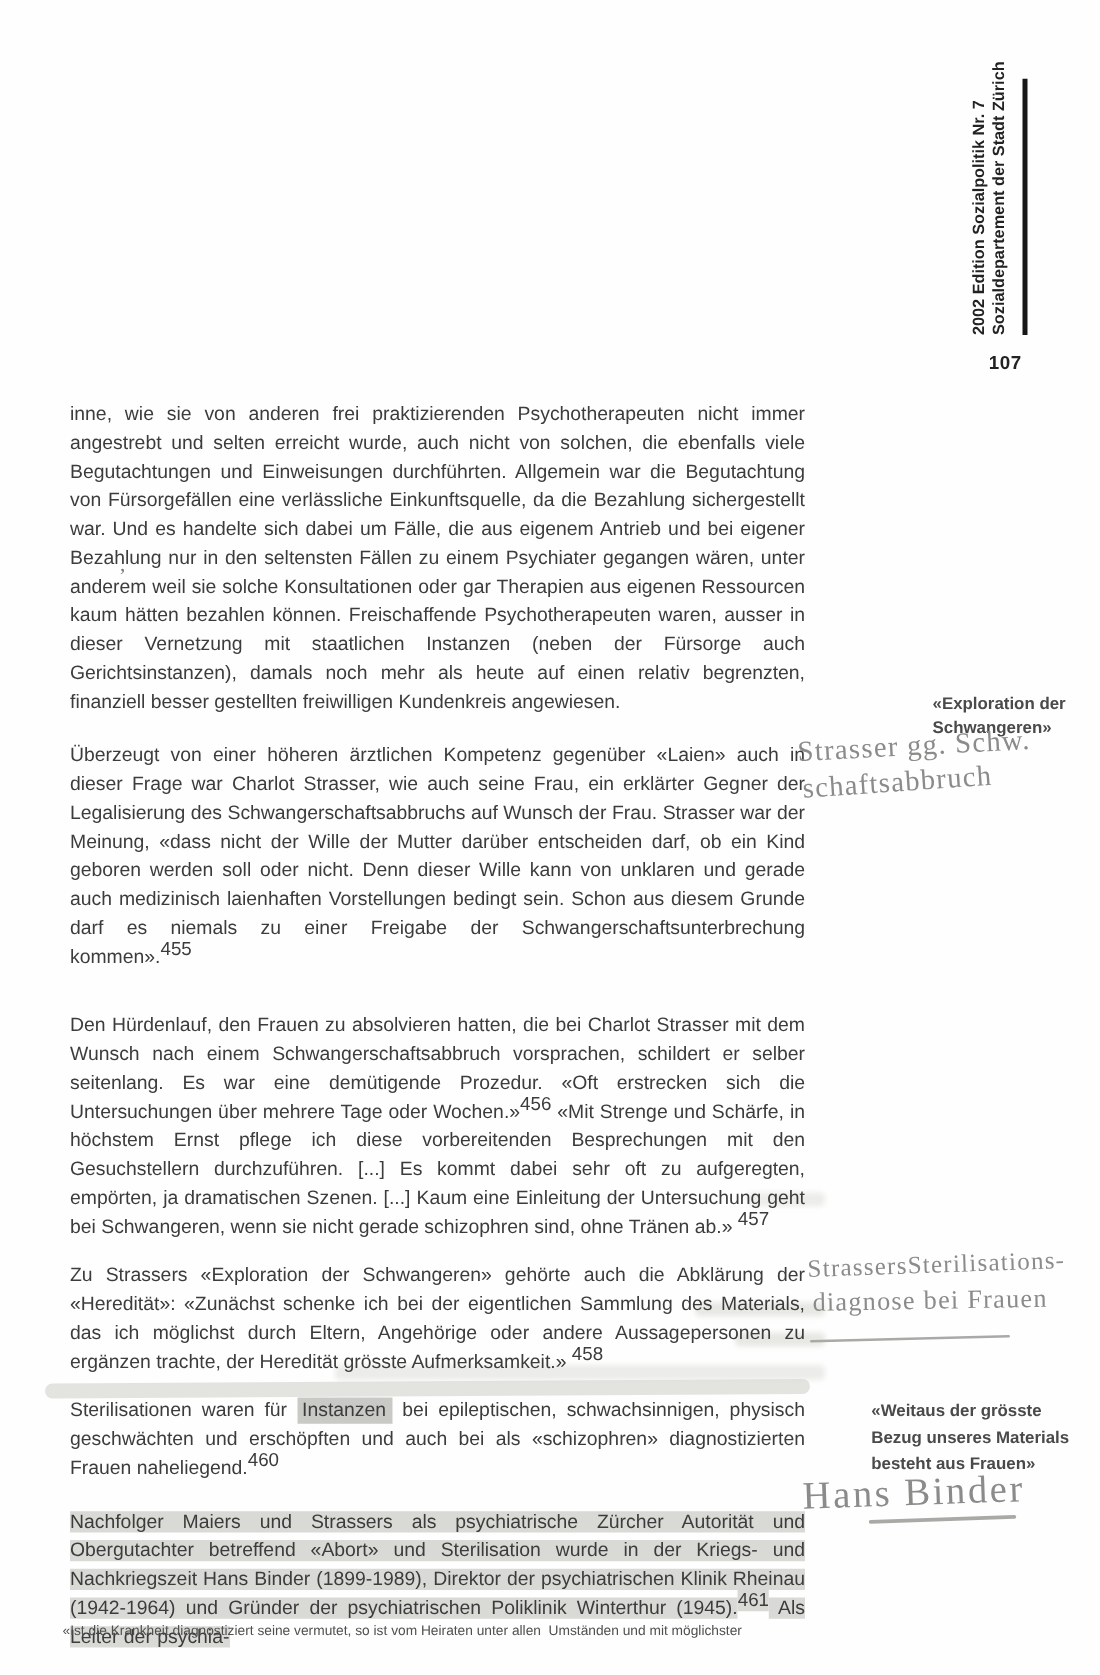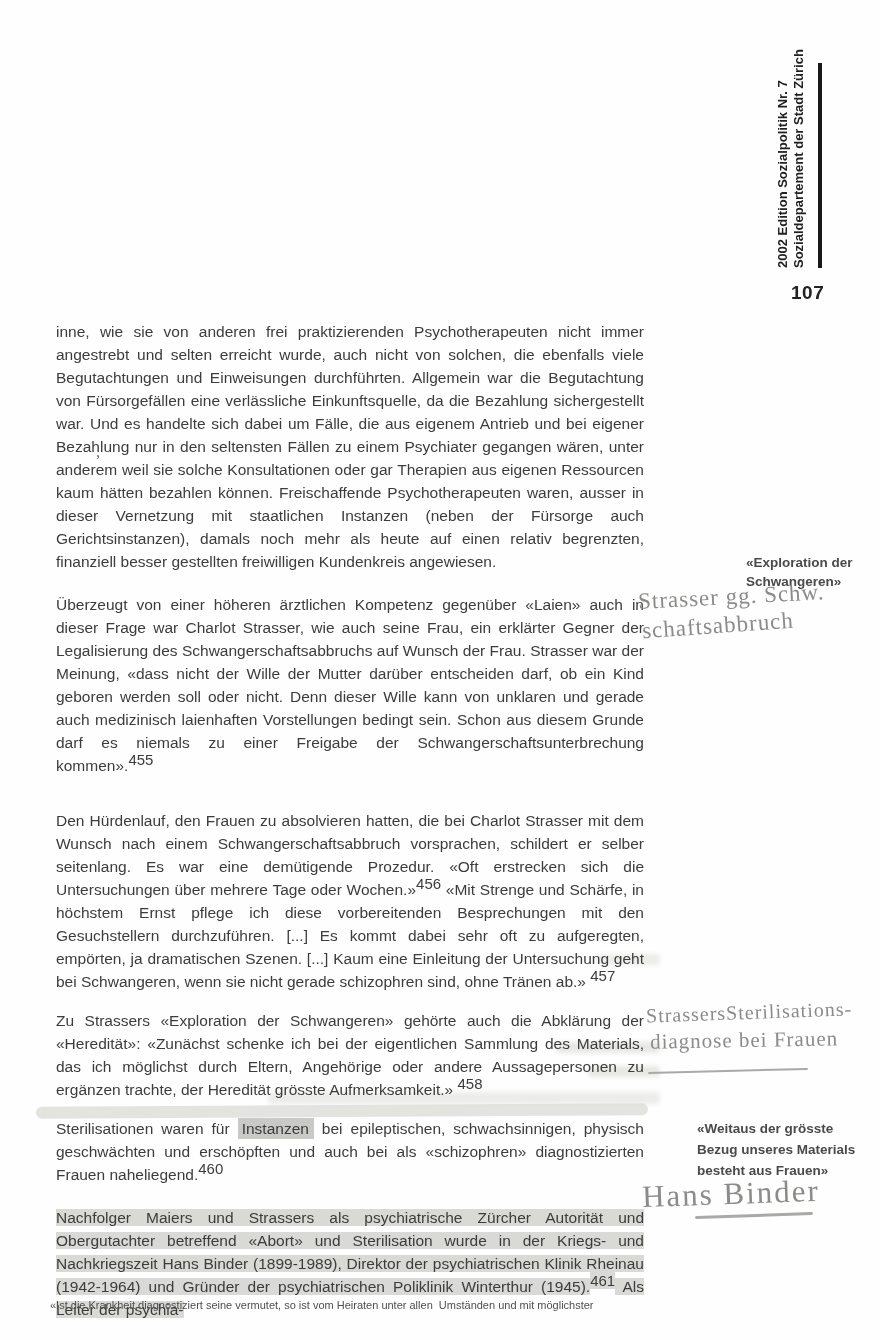--- a/index.html
+++ b/index.html
@@ -11,21 +11,21 @@
   
   .imprint{
     position:absolute; left:775px; top:268px; width:205px; height:40px;
     transform:rotate(-90deg); transform-origin:top left;
     border-bottom:4px solid #171717; padding-bottom:3px;
     font-size:13px; font-weight:bold; line-height:16px; color:#222;
     white-space:nowrap;
   }
   .page-number{
     position:absolute; left:791px; top:282px;
-    font-size:19px; font-weight:bold; color:#222; letter-spacing:.5px;
+    font-size:15px; font-weight:bold; color:#222; letter-spacing:.5px;
   }
   
   .body-col{
     position:absolute; left:40px; top:304px; width:620px;
     font-size:15.5px; line-height:23px; text-align:justify;
   }
   .body-col p{margin:16px; padding:0;}
   .p-first{margin-bottom:20px !important;}
   .p-second{margin-bottom:32px !important;}
   .p-last{margin-top:20px !important;}

